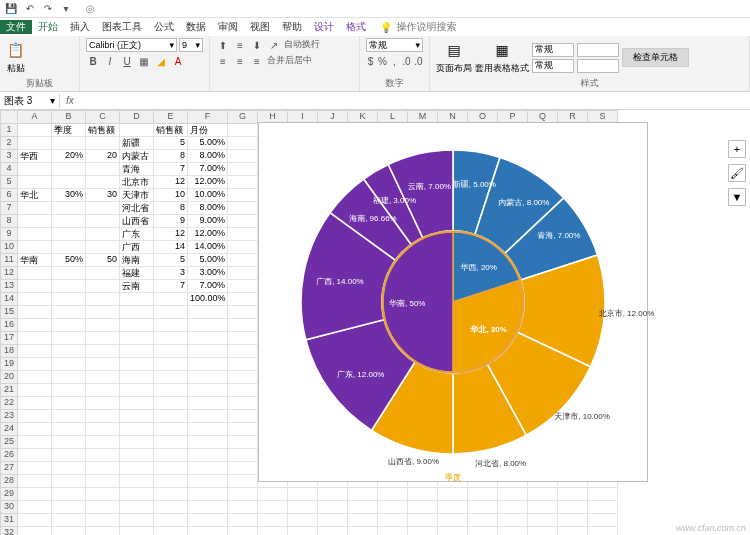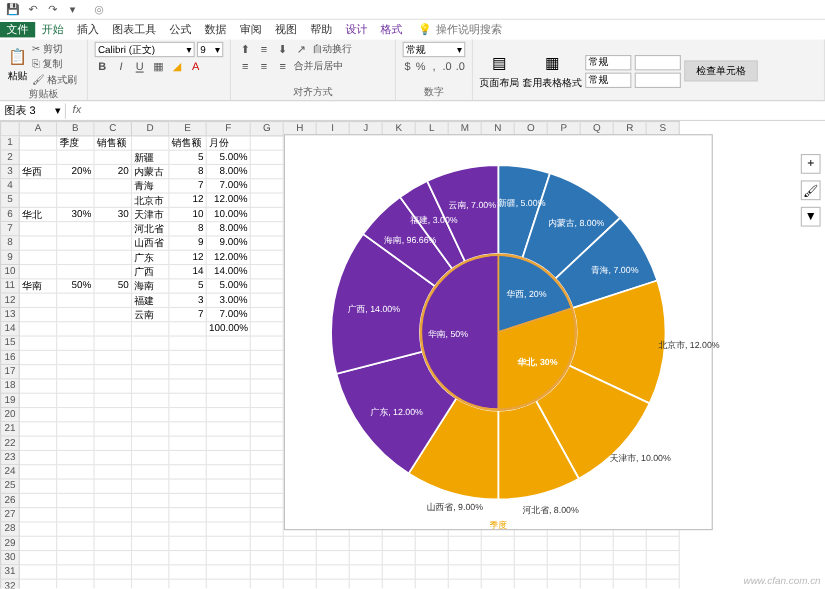--- a/index.html
+++ b/index.html
@@ -97,25 +97,20 @@
     <span>操作说明搜索</span>
   </span>
 </div>
 
 <div class="ribbon">
   <div class="rgroup" style="width:80px">
     <div class="rgroup-body">
       <div class="big-btn">
         <span class="btn-ic">📋</span>
         <span>粘贴</span>
-      </div>
-      <div style="display:flex;flex-direction:column;gap:1px">
-        <span class="mini">✂ <span>剪切</span></span>
-        <span class="mini">⎘ <span>复制</span></span>
-        <span class="mini">🖌 <span>格式刷</span></span>
       </div>
     </div>
     <div class="rgroup-label">剪贴板</div>
   </div>
   <div class="rgroup" style="width:130px">
     <div class="rgroup-body" style="flex-direction:column;align-items:stretch;gap:2px">
       <div style="display:flex;gap:2px">
         <div class="sel-box" style="flex:1">
             <span>Calibri (正文)</span>
             <span>▾</span>
@@ -150,21 +145,20 @@
         <span class="ic">↗</span>
         <span class="mini">自动换行</span>
       </div>
       <div class="btn-row">
         <span class="ic">≡</span>
         <span class="ic">≡</span>
         <span class="ic">≡</span>
         <span class="mini">合并后居中</span>
       </div>
     </div>
-    <div class="rgroup-label">对齐方式</div>
   </div>
   <div class="rgroup" style="width:70px">
     <div class="rgroup-body" style="flex-direction:column;align-items:stretch;gap:2px">
       <div class="sel-box">
           <span>常规</span>
           <span>▾</span>
         </div>
       <div class="btn-row">
         <span class="ic">$</span>
         <span class="ic">%</span>
@@ -188,20 +182,21 @@
       <div style="display:flex;flex-direction:column;gap:2px">
         <div class="swatch">常规</div>
         <div class="swatch">常规</div>
       </div>
       <div style="display:flex;flex-direction:column;gap:2px">
         <div class="swatch"></div>
         <div class="swatch"></div>
       </div>
       <div class="style-box">检查单元格</div>
     </div>
+    <div class="rgroup-label">样式</div>
   </div>
 </div>
 
 <div class="fbar">
   <div class="name-box">
       <span>图表 3</span>
       <span>▾</span>
     </div>
   <span class="fx">fx</span>
   <div class="formula-input"></div>
@@ -966,21 +961,21 @@
             <circle cx="100" cy="100" r="44" fill="none" stroke="#e8a33d" stroke-width="1.5"></circle>
           </g>
       </svg>
 
       <div id="chart-labels">
           <div class="lbl" style="left: 201.45px; top: 138.594px;">华西, 20%</div>
           <div class="lbl" style="left: 211.406px; top: 201.45px; font-weight: bold;">华北, 30%</div>
           <div class="lbl" style="left: 130px; top: 175px;">华南, 50%</div>
           <div class="lbl" style="left: 193.772px; top: 56.4774px;">新疆, 5.00%</div>
           <div class="lbl" style="left: 239.299px; top: 73.6806px;">内蒙古, 8.00%</div>
-          <div class="lbl" style="left: 278.289px; top: 117px;">青海, 7.00%</div>
+          <div class="lbl" style="left: 278.289px; top: 107px;">青海, 7.00%</div>
           <div class="lbl dark" style="left: 339.674px; top: 185.36px;">北京市, 12.00%</div>
           <div class="lbl dark" style="left: 295.28px; top: 287.95px;">天津市, 10.00%</div>
           <div class="lbl dark" style="left: 216.034px; top: 334.816px;">河北省, 8.00%</div>
           <div class="lbl dark" style="left: 128.966px; top: 333.448px;">山西省, 9.00%</div>
           <div class="lbl" style="left: 77.918px; top: 245.534px;">广东, 12.00%</div>
           <div class="lbl" style="left: 57.1255px; top: 152.514px;">广西, 14.00%</div>
           <div class="lbl" style="left: 90.1472px; top: 90.1472px;">海南, 96.66%</div>
           <div class="lbl" style="left: 113.915px; top: 71.711px;">福建, 3.00%</div>
           <div class="lbl" style="left: 148.823px; top: 57.89px;">云南, 7.00%</div>
         </div>

